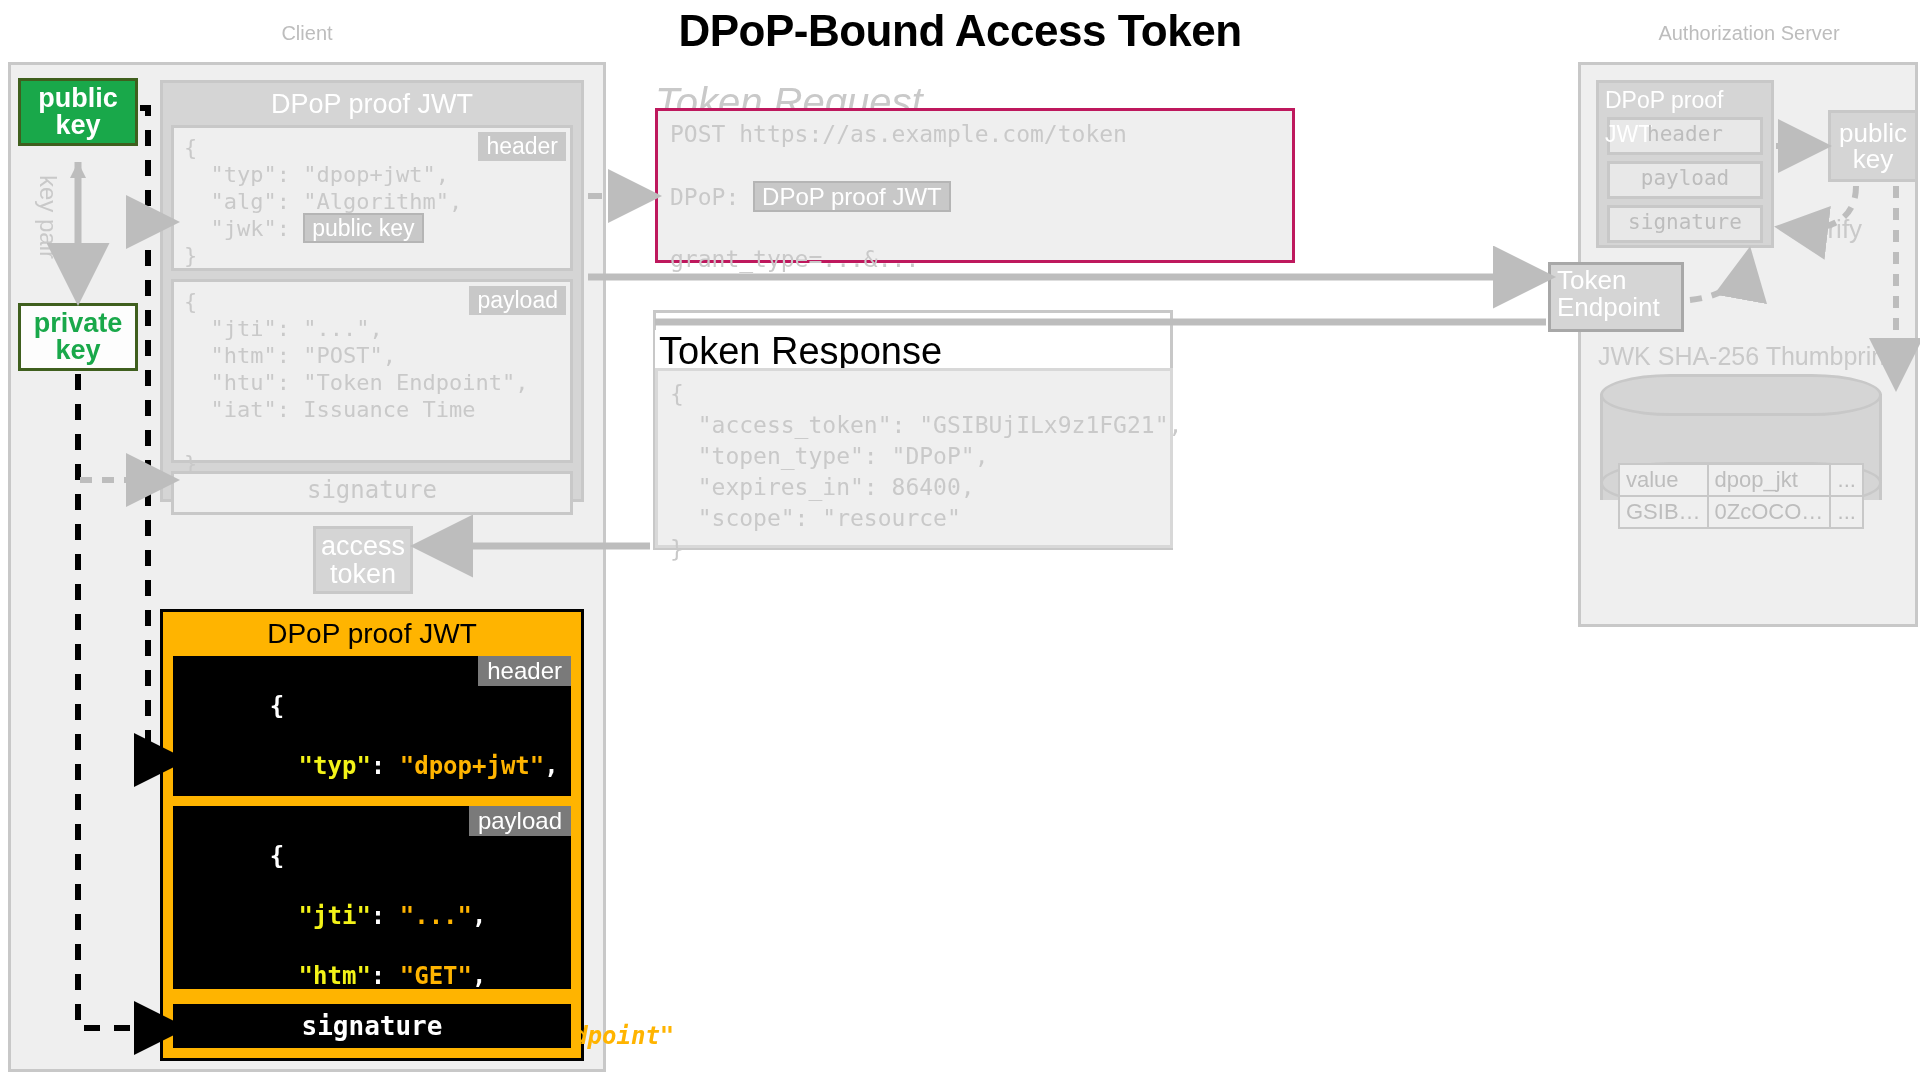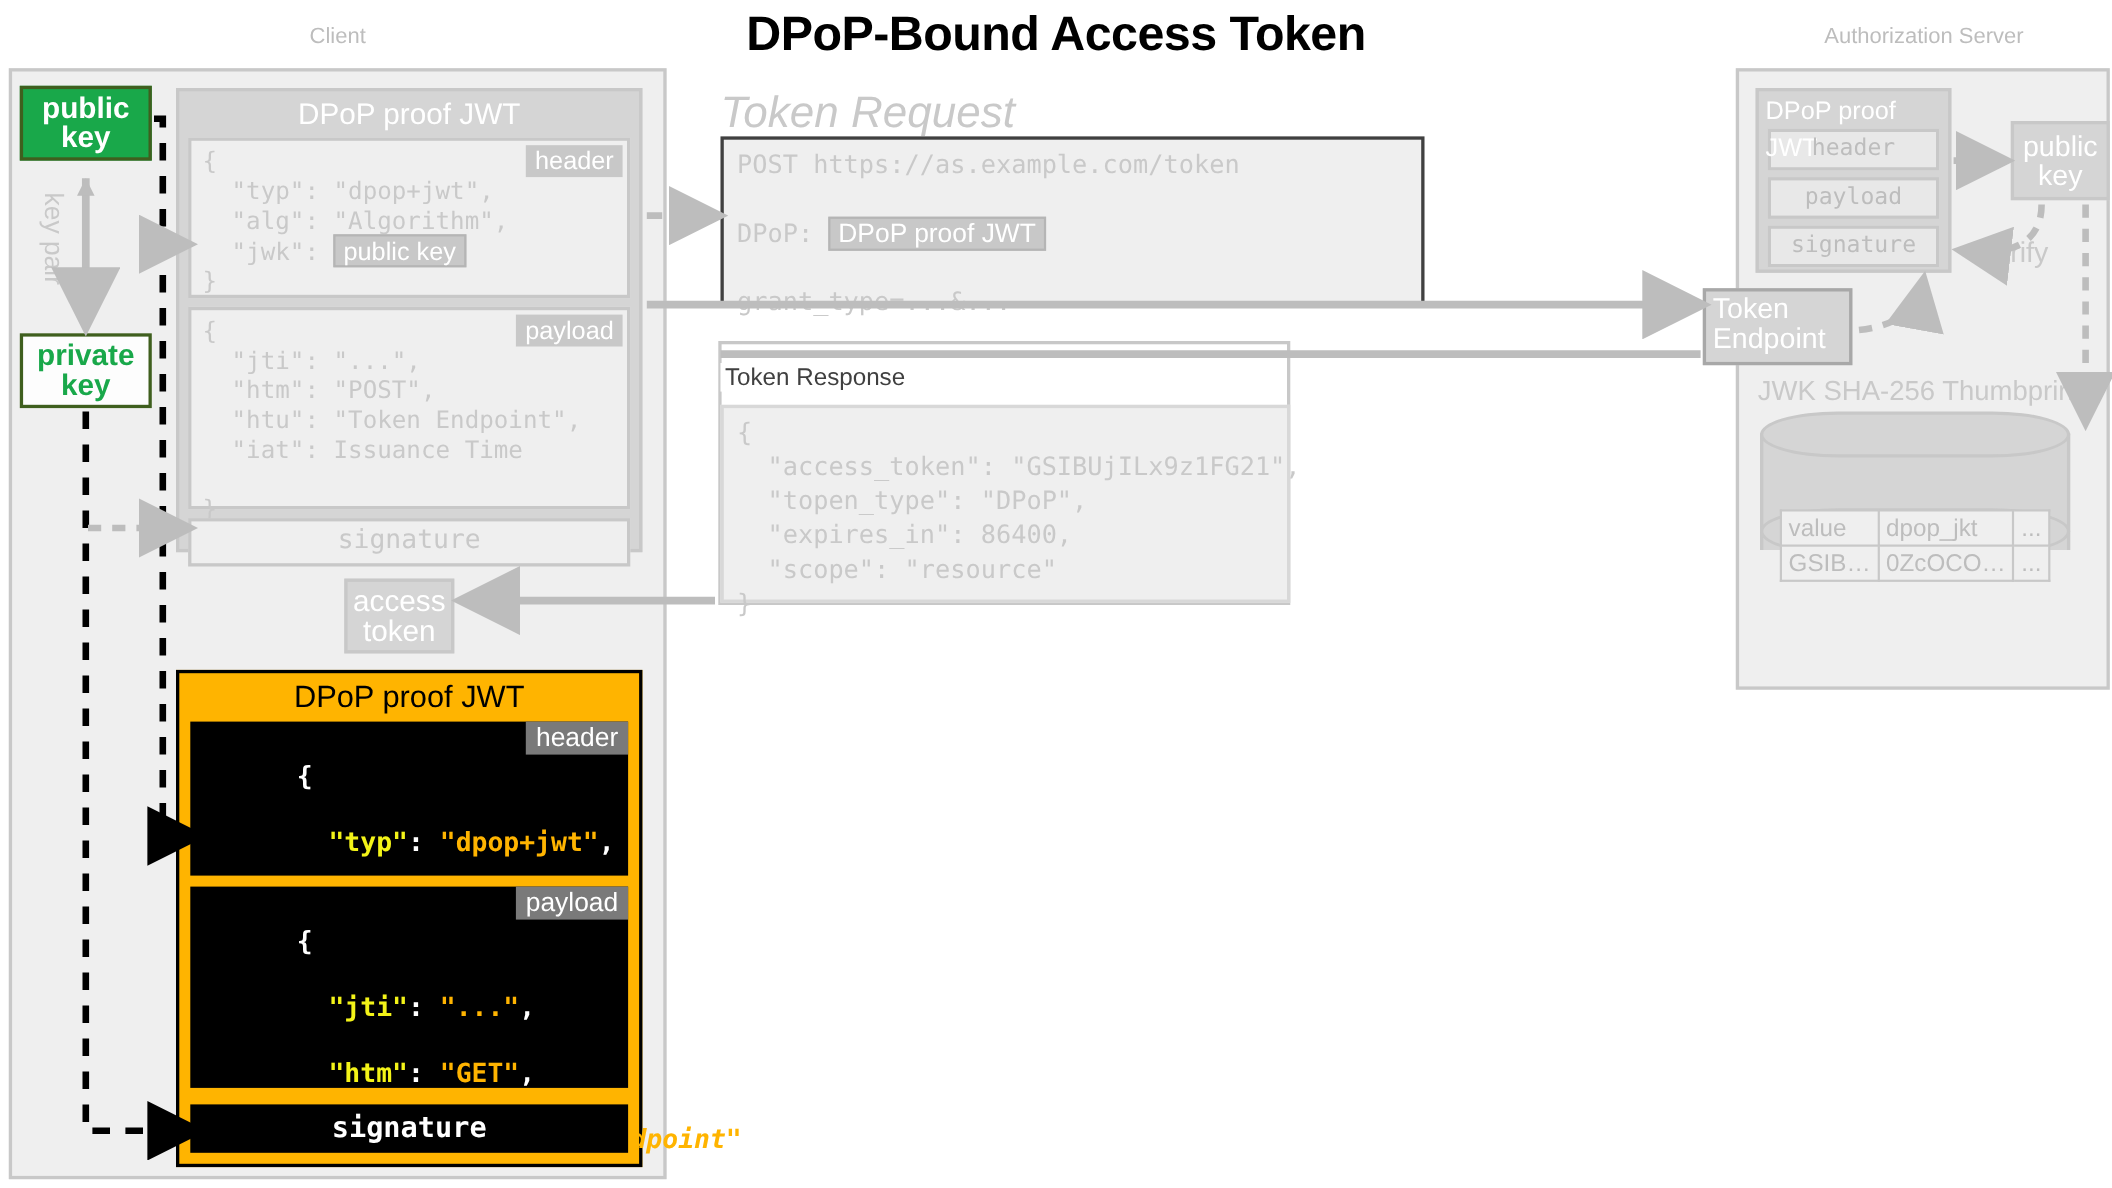--- a/index.html
+++ b/index.html
@@ -56,22 +56,22 @@
   .v{color:#ffb400;}
   .vi{color:#ffb400;font-style:italic;}
   .br{color:#fff;}
   .pk-chip{background:#19a84a;border:2px solid #3f5f1e;color:#fff;padding:0 6px;font-weight:bold;
       font-family:"Liberation Sans",sans-serif;font-size:24px;}
   #hl-sign-bar{margin:0 10px;background:#000;height:44px;line-height:44px;text-align:center;
       color:#fff;font-size:26px;font-weight:bold;}
 
   
   #token-req-cap{left:655px;top:80px;font-size:40px;color:#c9c9c9;font-style:italic;}
-  #token-req{left:655px;top:124px;width:640px;height:155px;background:#efefef;border:3px solid #404040;}
-  #token-res-cap{left:655px;top:330px;font-size:22px;color:#404040;}
+  #token-req{left:655px;top:108px;width:640px;height:155px;background:#efefef;border:3px solid #be185d;}
+  #token-res-cap{left:655px;top:330px;font-size:38px;color:#000000;}
   #token-res-frame{left:653px;top:310px;width:520px;height:240px;border:3px solid #c8c8c8;background:transparent;}
   #token-res{left:655px;top:368px;width:518px;height:180px;background:#efefef;border:3px solid #d8d8d8;}
   .req-code{padding:8px 12px;font-size:23px;line-height:31px;color:#c9c9c9;white-space:pre;}
   .dpop-chip{background:#c8c8c8;border:2px solid #b5b5b5;color:#fff;padding:0 7px;
       font-family:"Liberation Sans",sans-serif;font-size:24px;}
 
   
   #as-caption{left:1578px;top:22px;width:342px;}
   #as-panel{left:1578px;top:62px;width:340px;height:565px;}
   #as-jwt{left:1596px;top:80px;width:178px;height:168px;background:#d5d5d5;border:3px solid #c8c8c8;}

